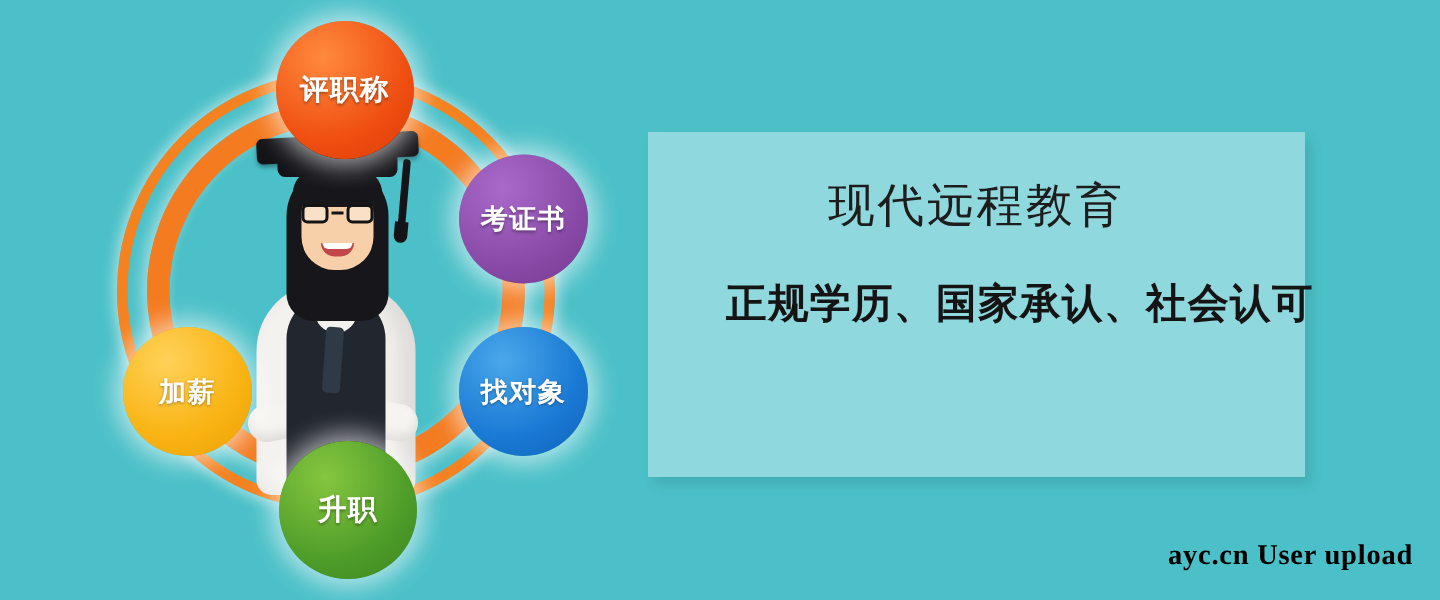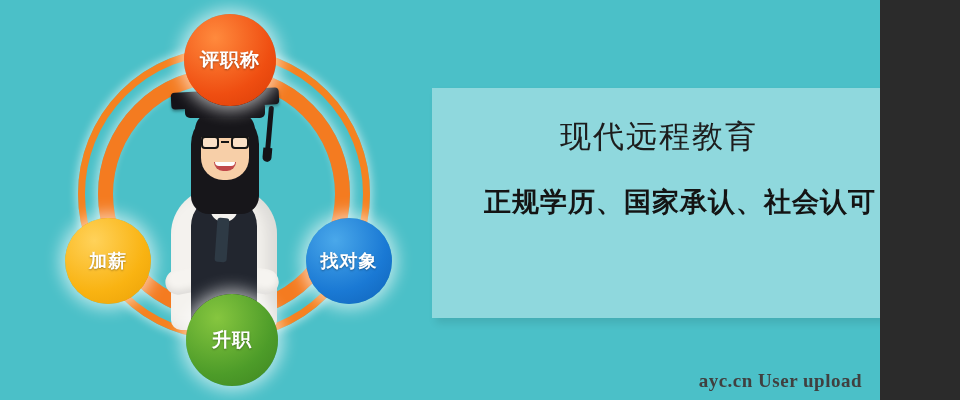--- a/index.html
+++ b/index.html
@@ -2,21 +2,21 @@
 <html><head>
 <meta charset="utf-8">
 <style>
   html, body {
     margin: 0;
     padding: 0;
     background: #2b2b2b;
   }
   #banner {
     position: relative;
-    width: 880px;
+    width: 960px;
     height: 400px;
     overflow: hidden;
     background: #4bc0c8;
     font-family: "Liberation Sans", "DejaVu Sans", sans-serif;
     -webkit-font-smoothing: antialiased;
   }
 
   
   #graphic {
     position: absolute;
@@ -274,21 +274,21 @@
     background: radial-gradient(circle at 34% 26%, #ff8a3d, #ef4e11 62%, #d93c06 100%);
     box-shadow: 0 0 16px 5px rgba(255,255,255,.6);
   }
   .bubble-left-up {
     left: 5px; top: 103px; width: 86px; height: 86px;
     font-size: 18px;
     background: radial-gradient(circle at 34% 26%, #ffa545, #f57c14 60%, #e2690a 100%);
     box-shadow: 0 0 16px 5px rgba(255,255,255,.6);
   }
   .bubble-left-dn {
-    left: 5px; top: 218px; width: 86px; height: 86px;
+    left: 22px; top: 218px; width: 86px; height: 86px;
     font-size: 18px;
     background: radial-gradient(circle at 34% 26%, #ffd25a, #f9b312 60%, #eaa006 100%);
     box-shadow: 0 0 16px 5px rgba(255,255,255,.6);
     text-align: right;
   }
   .bubble-right-up {
     left: 246px; top: 103px; width: 86px; height: 86px;
     font-size: 18px;
     background: radial-gradient(circle at 34% 26%, #a869c9, #8a4ba8 60%, #74378f 100%);
     box-shadow: 0 0 16px 5px rgba(255,255,255,.6);
@@ -308,21 +308,20 @@
 
   
   #panel {
     position: absolute;
     left: 432px;
     top: 88px;
     width: 438px;
     height: 230px;
     background: rgba(255,255,255,.38);
     box-shadow: 4px 5px 8px rgba(0,0,0,.10);
-    padding-left: 16px;
   }
   #panel-title {
     position: absolute;
     left: 0;
     top: 28px;
     width: 100%;
     text-align: center;
     font-size: 31px;
     color: #1d1d1d;
     letter-spacing: 2px;
@@ -336,25 +335,25 @@
     letter-spacing: 1px;
     white-space: pre;
   }
   #panel-line2 { top: 96px; }
   #panel-line3 { top: 152px; }
 
   
   #watermark {
     position: absolute;
     right: 18px;
-    bottom: 8px;
+    bottom: 18px;
     font-family: "Liberation Serif", "DejaVu Serif", serif;
     font-weight: bold;
     font-size: 19px;
-    color: #404040;
+    color: #000000;
     letter-spacing: .5px;
   }
 </style>
 </head>
 <body>
 
 <div id="banner">
 
   <div id="graphic">
 
@@ -376,20 +375,21 @@
       </div>
       <div class="s-mouth"></div>
       <div class="s-cap-board"></div>
       <div class="s-cap"></div>
       <div class="s-tassel"></div>
       <div class="s-apple"></div>
     </div>
 
     <div class="bubble bubble-top">评职称</div>
     <div class="bubble bubble-left-dn">加薪</div>
+    <div class="bubble bubble-right-up">考证书</div>
     <div class="bubble bubble-bottom">升职</div>
     <div class="bubble bubble-right-dn">找对象</div>
   </div>
 
   <div id="panel">
     <div id="panel-title">现代远程教育</div>
     <div class="panel-line" id="panel-line2">正规学历、国家承认、社会认可</div>
   </div>
 
   <div id="watermark">ayc.cn User upload</div>

